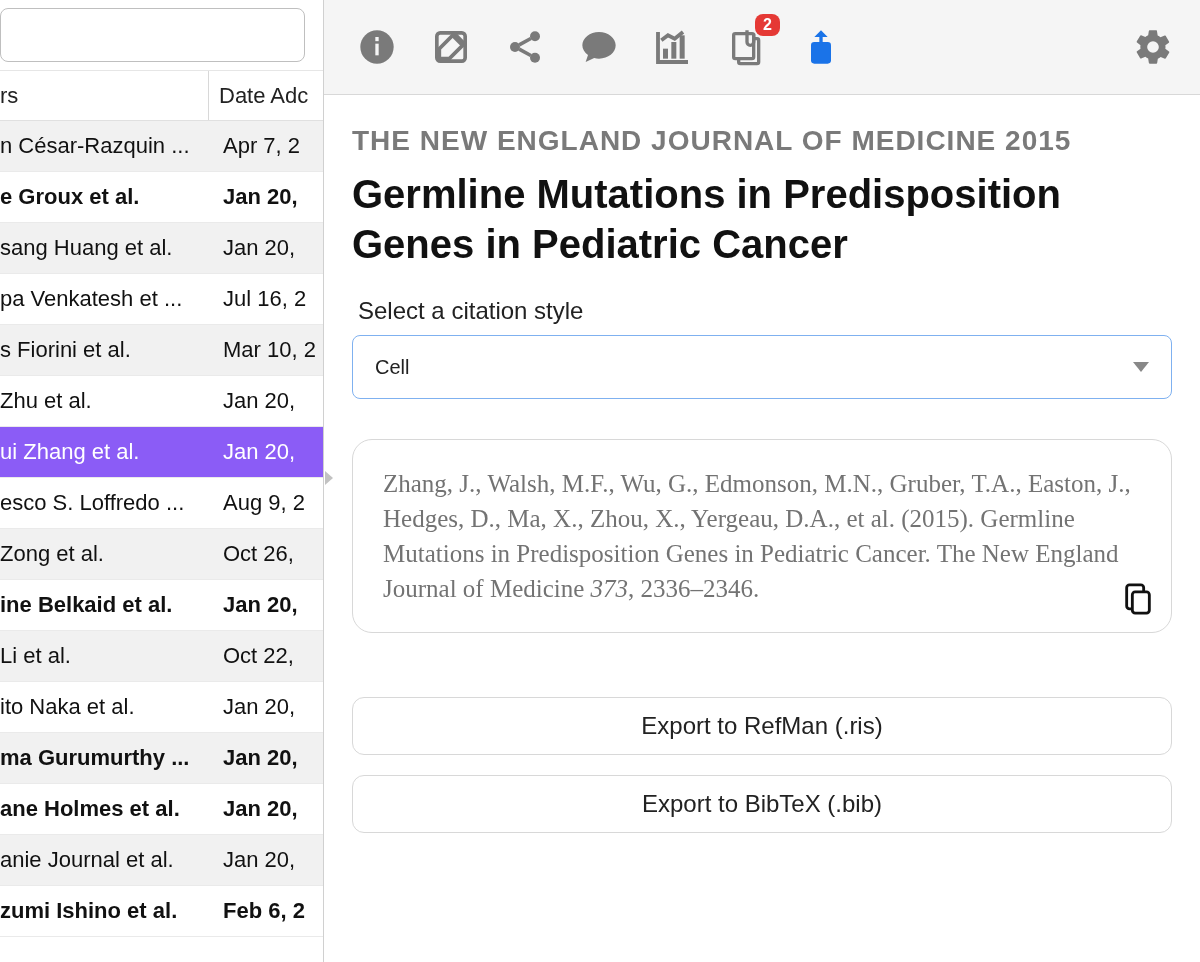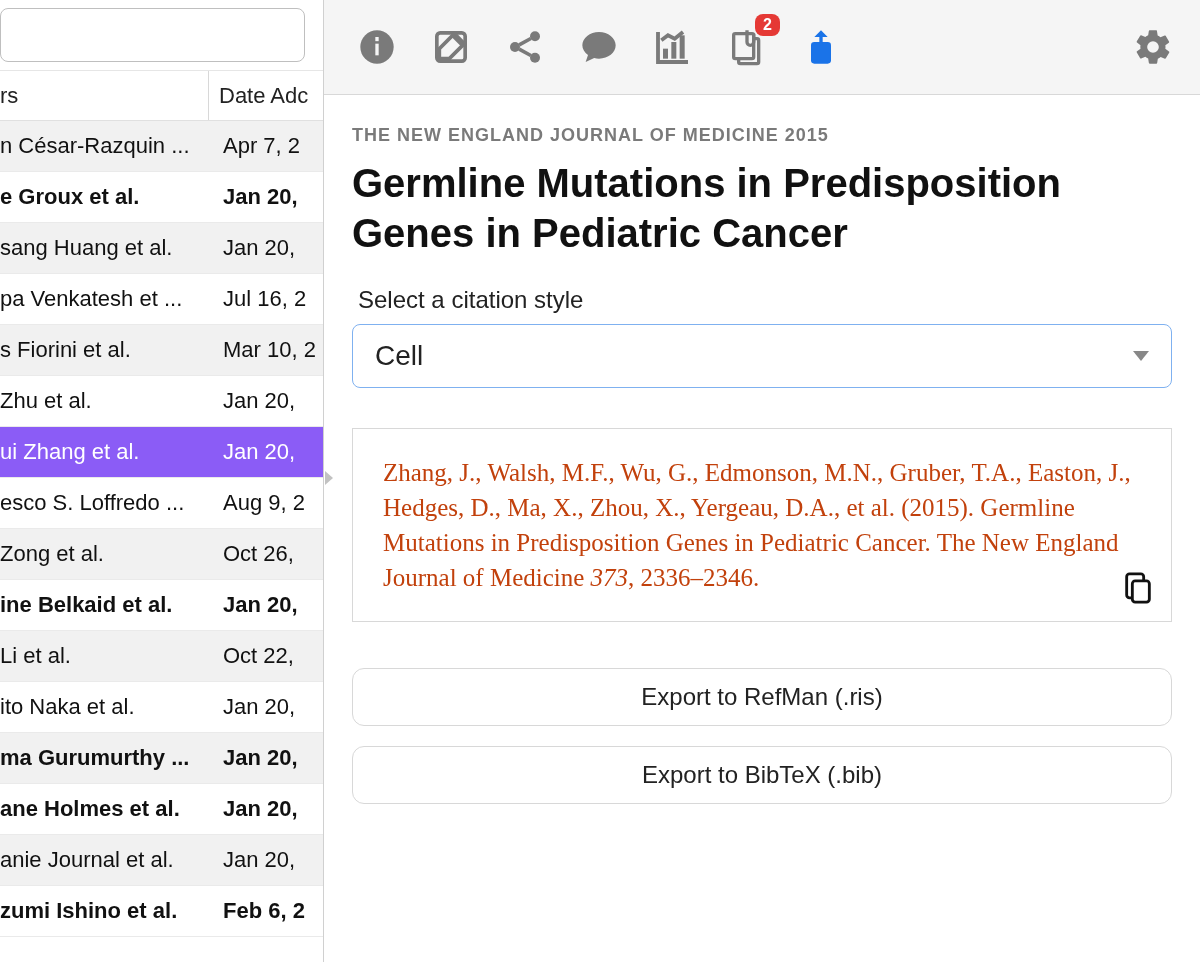--- a/index.html
+++ b/index.html
@@ -141,21 +141,21 @@
     line-height: 20px;
   }
   .toolbar .spacer { flex: 1; }
 
   .detail {
     flex: 1;
     padding: 30px 28px 40px 28px;
     overflow-y: auto;
   }
   .journal-line {
-    font-size: 18px;
+    font-size: 28px;
     font-weight: 700;
     letter-spacing: 1px;
     color: #7a7a7a;
     text-transform: uppercase;
     margin-bottom: 12px;
   }
   .title {
     font-size: 40px;
     font-weight: 800;
     line-height: 1.25;
@@ -168,43 +168,43 @@
     margin-bottom: 10px;
     margin-left: 6px;
   }
   .style-select {
     border: 1.5px solid #7fb1f0;
     border-radius: 8px;
     height: 64px;
     display: flex;
     align-items: center;
     padding: 0 22px;
-    font-size: 28px;
+    font-size: 20px;
     color: #222;
     cursor: pointer;
     justify-content: space-between;
     margin-bottom: 40px;
   }
   .style-select .caret {
     width: 0; height: 0;
     border-left: 8px solid transparent;
     border-right: 8px solid transparent;
     border-top: 10px solid #888;
   }
 
   .citation-box {
     border: 1px solid #d8d8d8;
-    border-radius: 0;
+    border-radius: 20px;
     padding: 26px 28px 26px 30px;
     position: relative;
     font-family: Georgia, 'Times New Roman', serif;
     font-size: 25px;
     line-height: 1.4;
-    color: #c2410c;
-    margin-bottom: 46px;
+    color: #737373;
+    margin-bottom: 64px;
   }
   .citation-box .volume { font-style: italic; }
   .copy-btn {
     position: absolute;
     right: 16px;
     bottom: 16px;
     width: 34px;
     height: 34px;
     color: #111;
     cursor: pointer;

